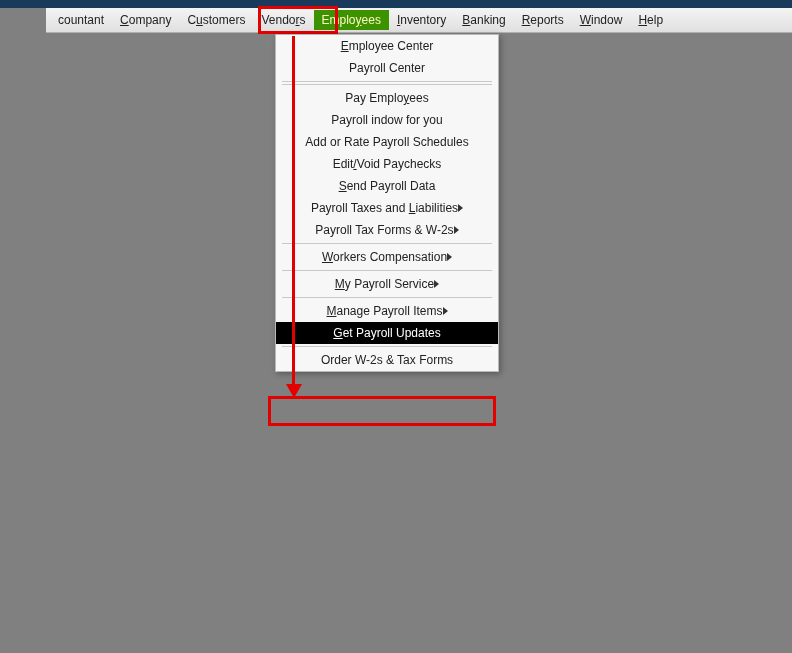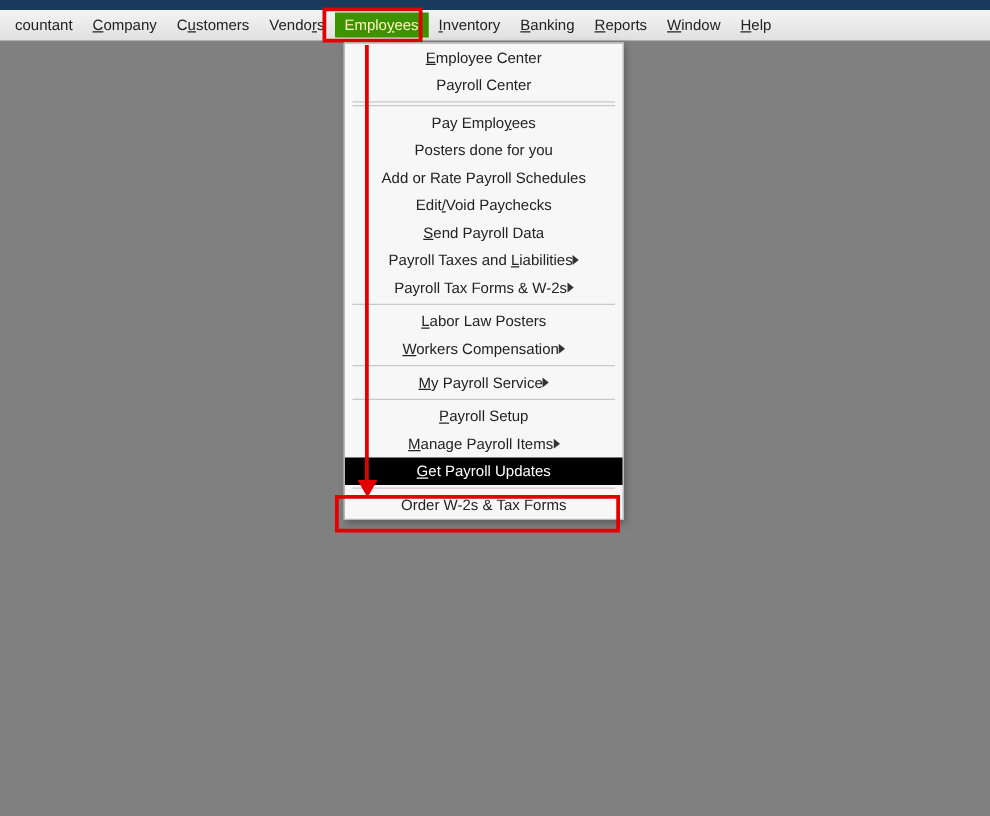--- a/index.html
+++ b/index.html
@@ -1,17 +1,17 @@
 <!DOCTYPE html>
 <html><head>
 <meta charset="utf-8">
 <style>
   html,body{margin:0;padding:0;width:792px;height:653px;font-family:"Segoe UI",Arial,sans-serif;background:#808080;overflow:hidden;}
   .titlebar{height:8px;background:#1a3a5c;width:100%;}
-  .menubar{height:24px;background:linear-gradient(#f4f4f4,#e0e0e0);border-bottom:1px solid #b0b0b0;display:flex;align-items:center;padding:0 4px;font-size:12px;color:#222;}
+  .menubar{height:24px;background:linear-gradient(#f4f4f4,#e0e0e0);border-bottom:1px solid #b0b0b0;display:flex;align-items:center;padding:0 4px;font-size:12px;color:#222;margin-left:46px;}
   .menubar .menu-item{padding:3px 8px;cursor:default;}
   .menubar .menu-item.active{background:#3d9200;color:#fef9c3;}
   .underline-first{text-decoration:underline;}
   .highlight-box{position:absolute;border:3px solid #e20000;pointer-events:none;box-sizing:border-box;}
   .dropdown{position:absolute;left:275px;top:34px;width:222px;background:#f7f7f7;border:1px solid #b8b8b8;box-shadow:2px 2px 6px rgba(0,0,0,0.3);font-size:12px;color:#222;z-index:5;}
   .dropdown .item{display:flex;align-items:center;justify-content:center;height:22px;padding:0 24px;cursor:default;}
   .dropdown .item.selected{background:#000000;color:#fff;}
   .dropdown .sep{height:1px;margin:2px 6px;background:#c8c8c8;}
   .arrow-right{width:0;height:0;border-top:4px solid transparent;border-bottom:4px solid transparent;border-left:5px solid #333;}
   .annotation-arrow{position:absolute;left:286px;top:36px;width:20px;height:370px;pointer-events:none;z-index:20;}
@@ -42,56 +42,50 @@
     </div>
     <div class="item">
       <span>Payroll Center</span>
     </div>
     <div class="sep"></div>
     <div class="sep"></div>
     <div class="item">
       <span>Pay Emplo<span class="underline-first">y</span>ees</span>
     </div>
     <div class="item">
-      <span>Posters done for you</span>
+      <span>Payroll indow for you</span>
     </div>
     <div class="item">
       <span>Add or Rate Payroll Schedules</span>
     </div>
     <div class="item">
       <span>Edit<span class="underline-first">/</span>Void Paychecks</span>
     </div>
     <div class="item">
       <span><span class="underline-first">S</span>end Payroll Data</span>
     </div>
     <div class="item">
       <span>Payroll Taxes and <span class="underline-first">L</span>iabilities</span>
       <span class="arrow-right"></span>
     </div>
     <div class="item">
       <span>Payroll Tax Forms &amp; W-2s</span>
       <span class="arrow-right"></span>
     </div>
     <div class="sep"></div>
     <div class="item">
-      <span><span class="underline-first">L</span>abor Law Posters</span>
-    </div>
-    <div class="item">
       <span><span class="underline-first">W</span>orkers Compensation</span>
       <span class="arrow-right"></span>
     </div>
     <div class="sep"></div>
     <div class="item">
       <span><span class="underline-first">M</span>y Payroll Service</span>
       <span class="arrow-right"></span>
     </div>
     <div class="sep"></div>
-    <div class="item">
-      <span><span class="underline-first">P</span>ayroll Setup</span>
-    </div>
     <div class="item">
       <span><span class="underline-first">M</span>anage Payroll Items</span>
       <span class="arrow-right"></span>
     </div>
     <div class="item selected">
       <span><span class="underline-first">G</span>et Payroll Updates</span>
     </div>
     <div class="sep"></div>
     <div class="item">
       <span>Order W-2s &amp; Tax Forms</span>

